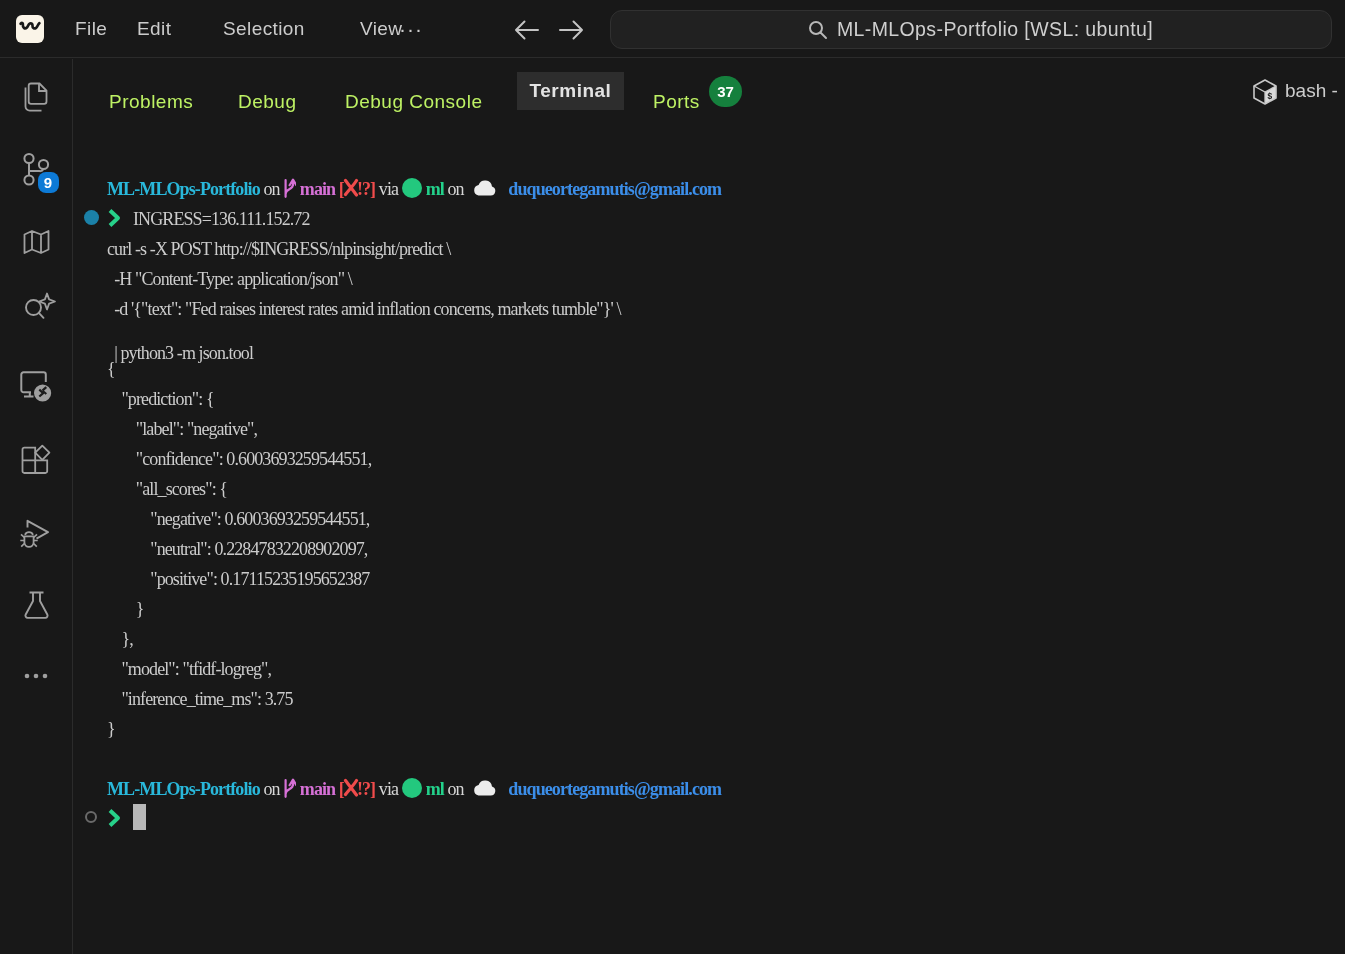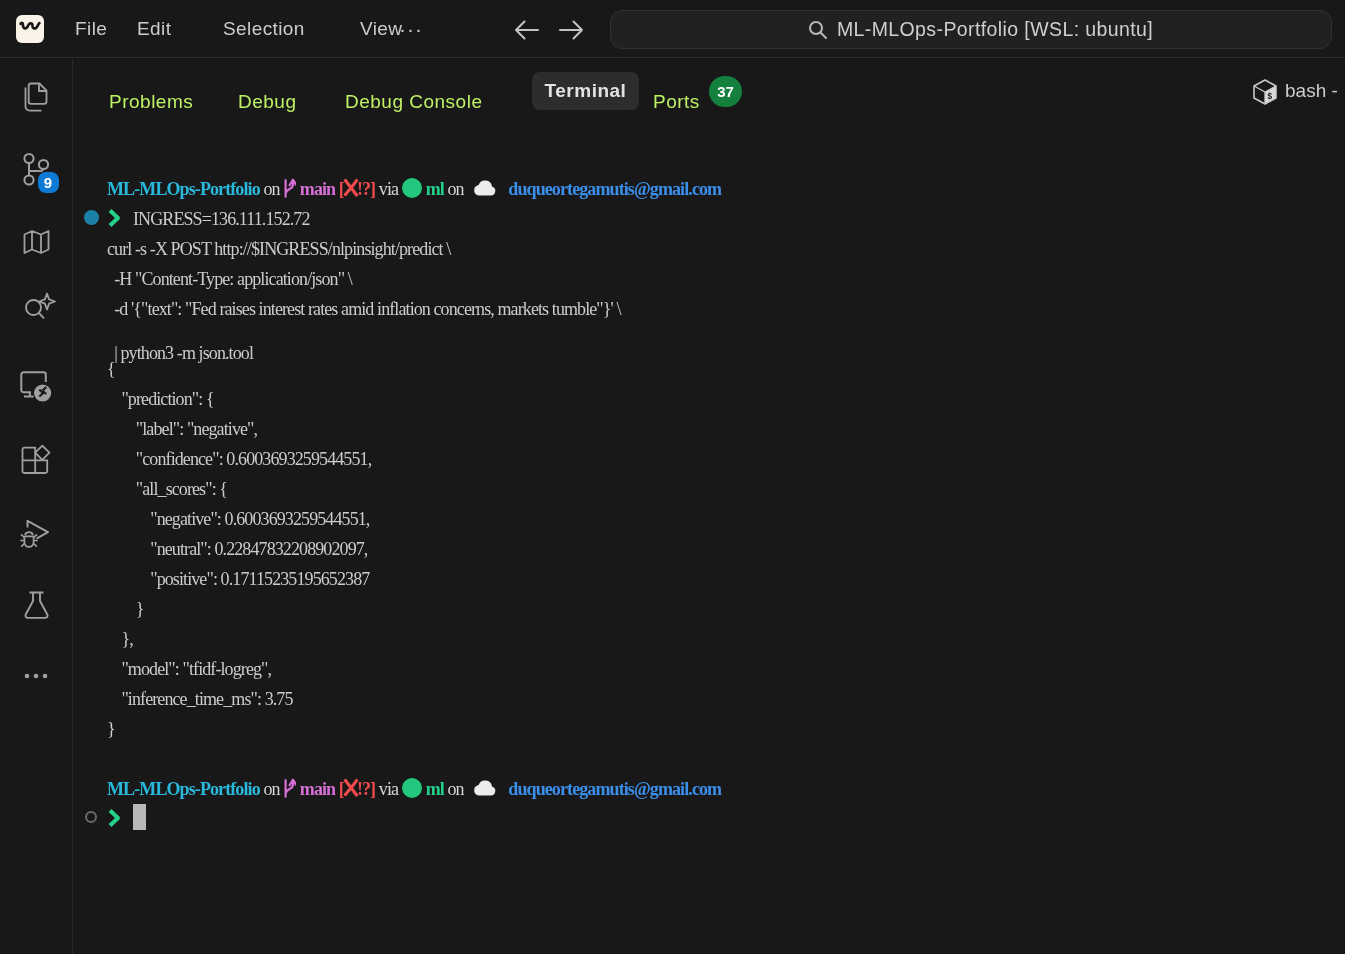--- a/index.html
+++ b/index.html
@@ -9,22 +9,22 @@
   
   #titlebar { position:absolute; left:0; top:0; width:1345px; height:58px; background:#181818; border-bottom:1px solid #2b2b2b; }
   .menuitem { position:absolute; top:0; height:58px; line-height:58px; color:#cccccc; font-size:19px; letter-spacing:0.4px; }
   #logo { position:absolute; left:16px; top:15px; width:28px; height:28px; border-radius:6px; background:#faf4e8; }
   #searchbox { position:absolute; left:610px; top:10px; width:722px; height:39px; background:#212121; border:1px solid #313131; border-radius:12px;
     display:flex; align-items:center; justify-content:center; gap:9px; padding-left:18px; color:#cfcfcf; font-size:19.5px; letter-spacing:0.4px; }
   
   #actbar { position:absolute; left:0; top:59px; width:73px; height:895px; background:#181818; border-right:1px solid #2b2b2b; }
   
   .tab { position:absolute; top:70px; height:64px; line-height:64px; color:#bef264; font-size:19px; letter-spacing:0.5px; }
-  #termpill { position:absolute; left:517px; top:72px; width:107px; height:38px; background:#2d2d2d; border-radius:8px; color:#e3e3e3;
-     font-size:19px; letter-spacing:0.5px; text-align:center; line-height:38px; font-weight:bold;margin-left:15px;}
+  #termpill { position:absolute; left:517px; top:72px; width:107px; height:38px; background:#2d2d2d; border-radius:0; color:#e3e3e3;
+     font-size:19px; letter-spacing:0.5px; text-align:center; line-height:38px; font-weight:bold;}
   #portsbadge { position:absolute; left:709px; top:76px; width:33px; height:31px; border-radius:16px; background:#15803d; color:#ffffff;
      font-size:15px; font-weight:bold; text-align:center; line-height:31px; }
   #bashlabel { position:absolute; left:1285px; top:59px; height:64px; line-height:64px; color:#cccccc; font-size:19px; }
   
   #term { position:absolute; left:0px; top:174px; width:1345px; }
   .tl { position:absolute; left:107px; height:30px; white-space:pre; font-family:Liberation Serif, serif; font-size:18px; letter-spacing:-0.9px; line-height:30px; color:#cccccc; }
   .cyan { color:#29b8db; font-weight:bold; }
   .mag  { color:#d670d6; font-weight:bold; }
   .red  { color:#f14c4c; font-weight:bold; }
   .grn  { color:#23d18b; font-weight:bold; }

